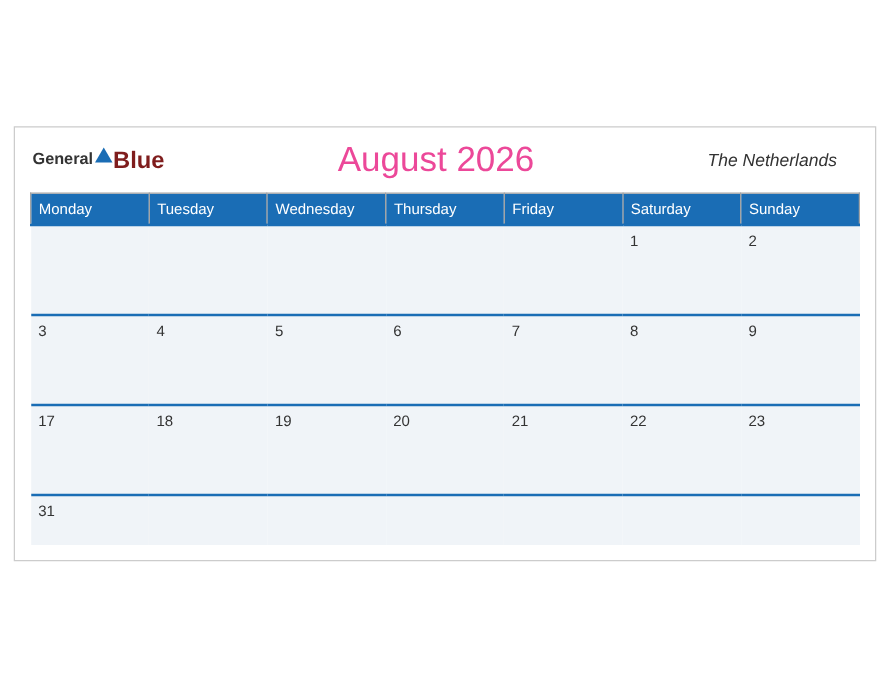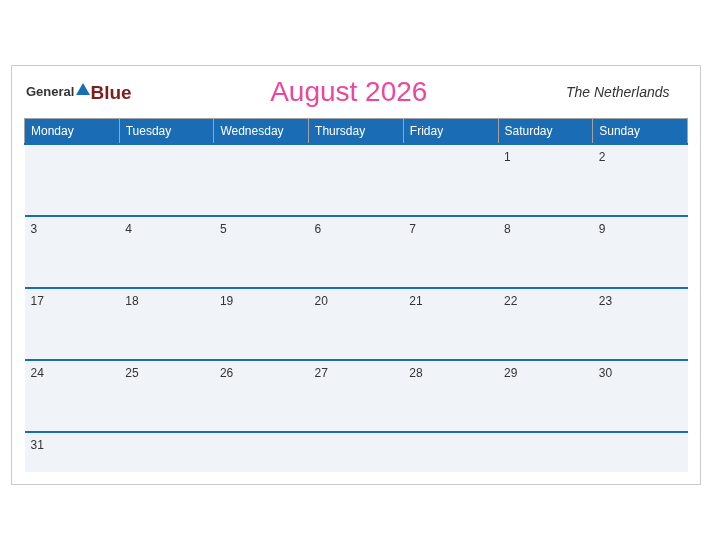--- a/index.html
+++ b/index.html
@@ -152,29 +152,20 @@
         </tr>
         <tr>
           <td><span class="day-num">17</span></td>
           <td><span class="day-num">18</span></td>
           <td><span class="day-num">19</span></td>
           <td><span class="day-num">20</span></td>
           <td><span class="day-num">21</span></td>
           <td><span class="day-num">22</span></td>
           <td><span class="day-num">23</span></td>
         </tr>
-        <tr>
-          <td><span class="day-num">24</span></td>
-          <td><span class="day-num">25</span></td>
-          <td><span class="day-num">26</span></td>
-          <td><span class="day-num">27</span></td>
-          <td><span class="day-num">28</span></td>
-          <td><span class="day-num">29</span></td>
-          <td><span class="day-num">30</span></td>
-        </tr>
         <tr class="last-row">
           <td><span class="day-num">31</span></td>
           <td class="empty"></td>
           <td class="empty"></td>
           <td class="empty"></td>
           <td class="empty"></td>
           <td class="empty"></td>
           <td class="empty"></td>
         </tr>
       </tbody>

